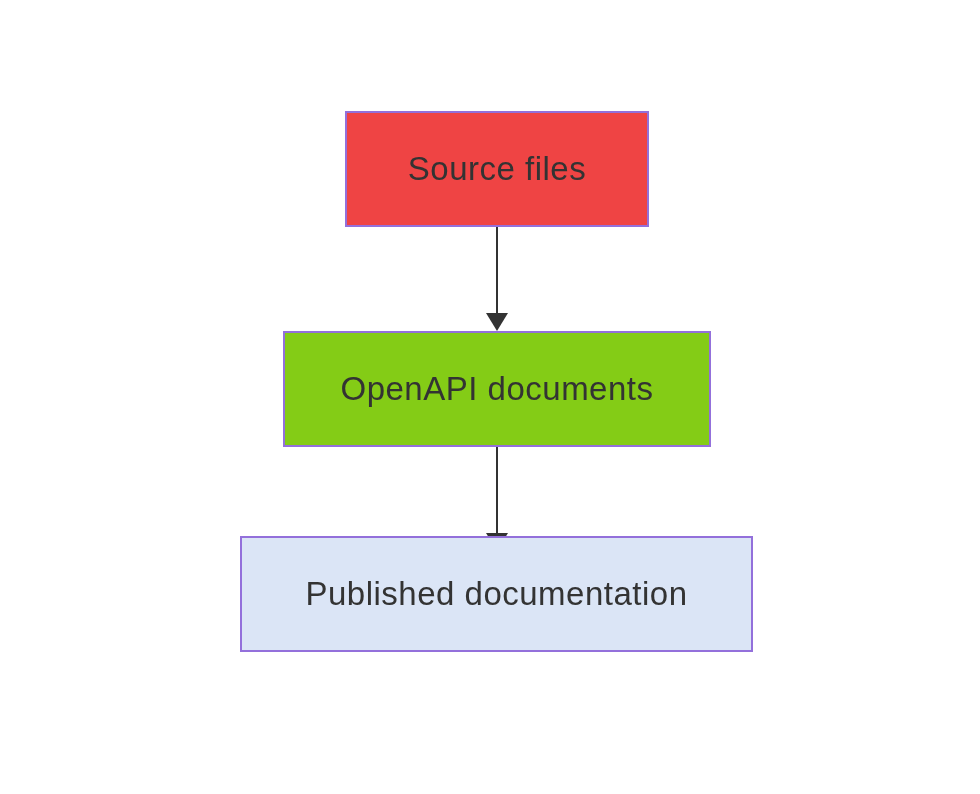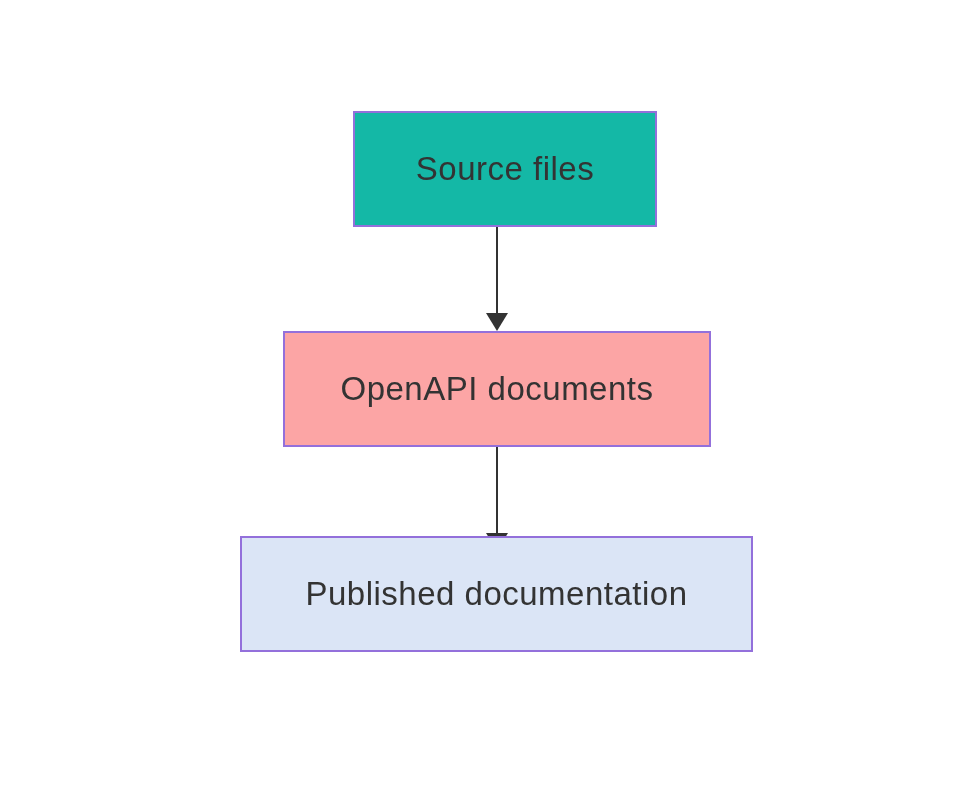--- a/index.html
+++ b/index.html
@@ -56,30 +56,30 @@
     border-left: 11px solid transparent;
     border-right: 11px solid transparent;
     border-top: 18px solid #333333;
   }
 </style>
 </head>
 <body>
 
 <div class="canvas">
 
-  <div class="node node-1" style="background-color: #14b8a6; border-color: rgb(147, 112, 219); margin-left: 8px;">
+  <div class="node node-1" style="background-color: #ef4444; border-color: rgb(147, 112, 219);">
     <span class="node-label">Source files</span>
   </div>
 
   <div class="arrow arrow-1">
     <div class="arrow-line" style="background-color: rgb(51, 51, 51);"></div>
     <div class="arrow-head" style="border-top-color: rgb(51, 51, 51);"></div>
   </div>
 
-  <div class="node node-2" style="background-color: #fca5a5; border-color: rgb(147, 112, 219);">
+  <div class="node node-2" style="background-color: #84cc16; border-color: rgb(147, 112, 219);">
     <span class="node-label">OpenAPI documents</span>
   </div>
 
   <div class="arrow arrow-2">
     <div class="arrow-line" style="background-color: rgb(51, 51, 51);"></div>
     <div class="arrow-head" style="border-top-color: rgb(51, 51, 51);"></div>
   </div>
 
   <div class="node node-3" style="background-color: rgb(219, 229, 246); border-color: rgb(147, 112, 219);">
     <span class="node-label">Published documentation</span>

